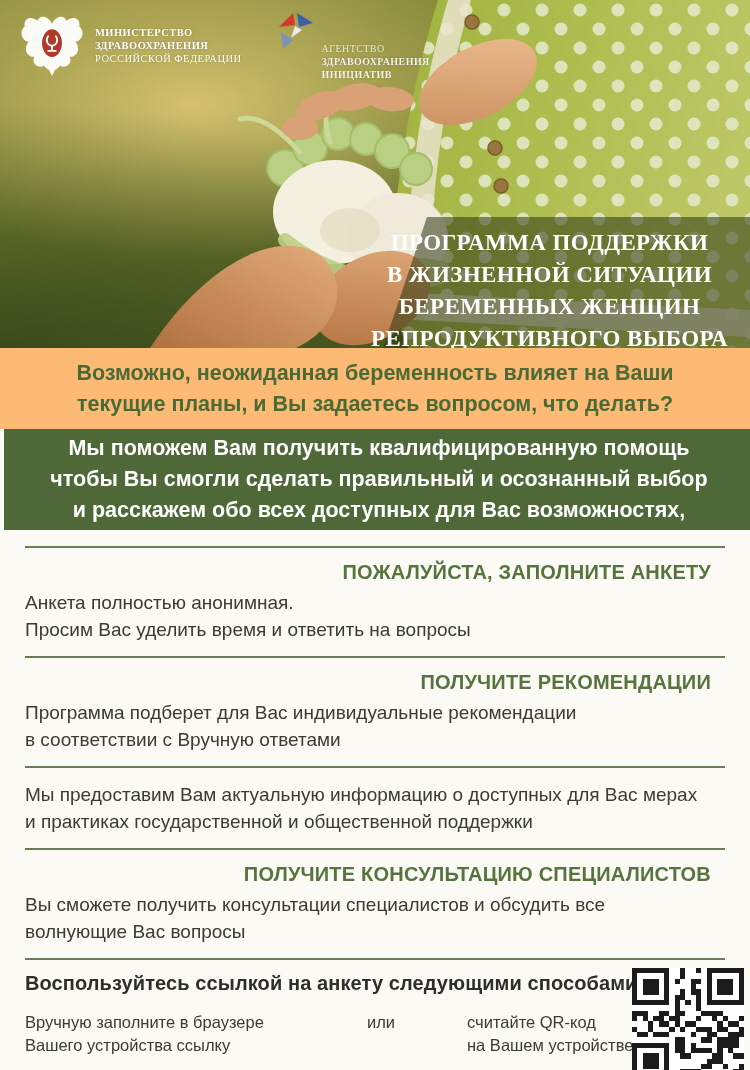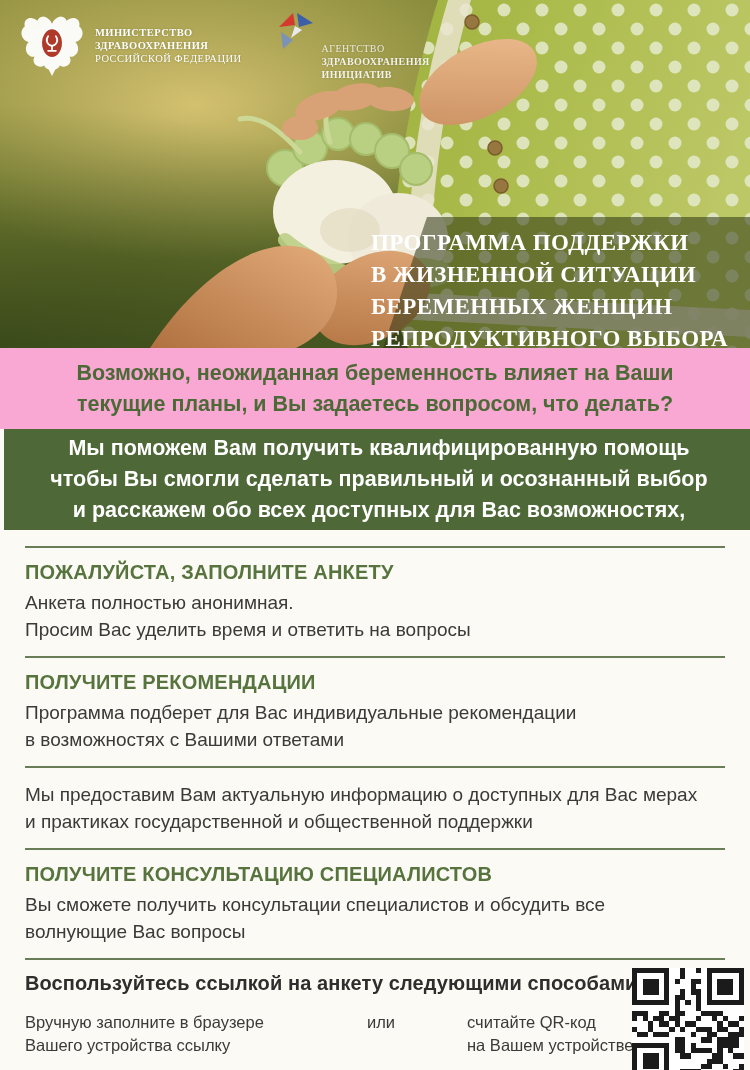--- a/index.html
+++ b/index.html
@@ -21,41 +21,41 @@
   .logos{position:absolute;top:10px;left:18px;display:flex;gap:36px;align-items:flex-start;}
   .mz{display:flex;gap:9px;align-items:flex-start;}
   .mz-emblem{width:68px;height:70px;flex:0 0 auto;}
   .mz-text{color:#ffffff;font-size:10.5px;font-weight:bold;line-height:1.25;letter-spacing:.45px;margin-top:16px;text-shadow:0 0 2px rgba(60,60,20,.35);}
   .mz-text .reg{font-weight:normal;}
   .asi{display:flex;gap:8px;align-items:flex-start;margin-top:2px;}
   .asi-mark{width:36px;height:42px;flex:0 0 auto;}
   .asi-text{color:#f4f3ea;font-size:10px;line-height:1.3;letter-spacing:.45px;margin-top:20px;font-weight:bold;text-shadow:0 0 2px rgba(60,60,20,.35);}
   .asi-text .lt{font-weight:normal;opacity:.92;margin-top:10px;}
   .hero-title{
-    position:absolute;top:227px;right:22px;text-align:left;
+    position:absolute;top:227px;right:22px;text-align:center;
     color:#fff;font-size:23px;font-weight:bold;line-height:32px;letter-spacing:.4px;
   }
   
   .band-q{
-    position:absolute;top:348px;left:0;width:750px;height:81px;background:#f9a8d4;
+    position:absolute;top:348px;left:0;width:750px;height:81px;background:#fdba74;
     display:flex;flex-direction:column;justify-content:center;text-align:center;
     color:#4c6a36;font-size:21.5px;font-weight:bold;line-height:31px;
   }
   .band-g{
     position:absolute;top:429px;left:4px;width:750px;height:101px;background:var(--band);
     display:flex;flex-direction:column;justify-content:center;text-align:center;
     color:#ffffff;font-size:21.5px;font-weight:bold;line-height:31px;
   }
   
   .content{position:absolute;top:530px;left:0;width:750px;}
   .gap-top{height:16px;}
   .divider{border-top:2px solid var(--divider);opacity:.85;margin:0 25px;}
   .section{padding:13px 25px 13px;}
   .section h2{
-    margin:0 0 5px;font-size:20px;font-weight:bold;color:var(--accent);letter-spacing:.2px;
+    margin:0 14px 5px;font-size:20px;font-weight:bold;color:var(--accent);letter-spacing:.2px;text-align:right;
   }
   .section .line{font-size:19px;color:var(--text);line-height:27px;}
   
   .footer{position:relative;padding:12px 25px 0;}
   .cta{font-size:20px;font-weight:bold;color:#2e2e2d;margin:0 0 16px;letter-spacing:.1px;}
   .methods{display:flex;font-size:16.5px;color:var(--text);line-height:23px;}
   .m-left{width:330px;}
   .m-or{width:100px;padding-left:12px;}
   .m-right{width:170px;}
   .qr-box{position:absolute;right:6px;top:8px;width:112px;height:112px;background:#fff;}
@@ -219,21 +219,21 @@
     <div class="section">
       <h2>ПОЖАЛУЙСТА, ЗАПОЛНИТЕ АНКЕТУ</h2>
       <div class="line">Анкета полностью анонимная.</div>
       <div class="line">Просим Вас уделить время и ответить на вопросы</div>
     </div>
     <div class="divider"></div>
 
     <div class="section">
       <h2>ПОЛУЧИТЕ РЕКОМЕНДАЦИИ</h2>
       <div class="line">Программа подберет для Вас индивидуальные рекомендации</div>
-      <div class="line">в возможностях с Вашими ответами</div>
+      <div class="line">в соответствии с Вручную ответами</div>
     </div>
     <div class="divider"></div>
 
     <div class="section">
       <div class="line">Мы предоставим Вам актуальную информацию о доступных для Вас мерах</div>
       <div class="line">и практиках государственной и общественной поддержки</div>
     </div>
     <div class="divider"></div>
 
     <div class="section">

